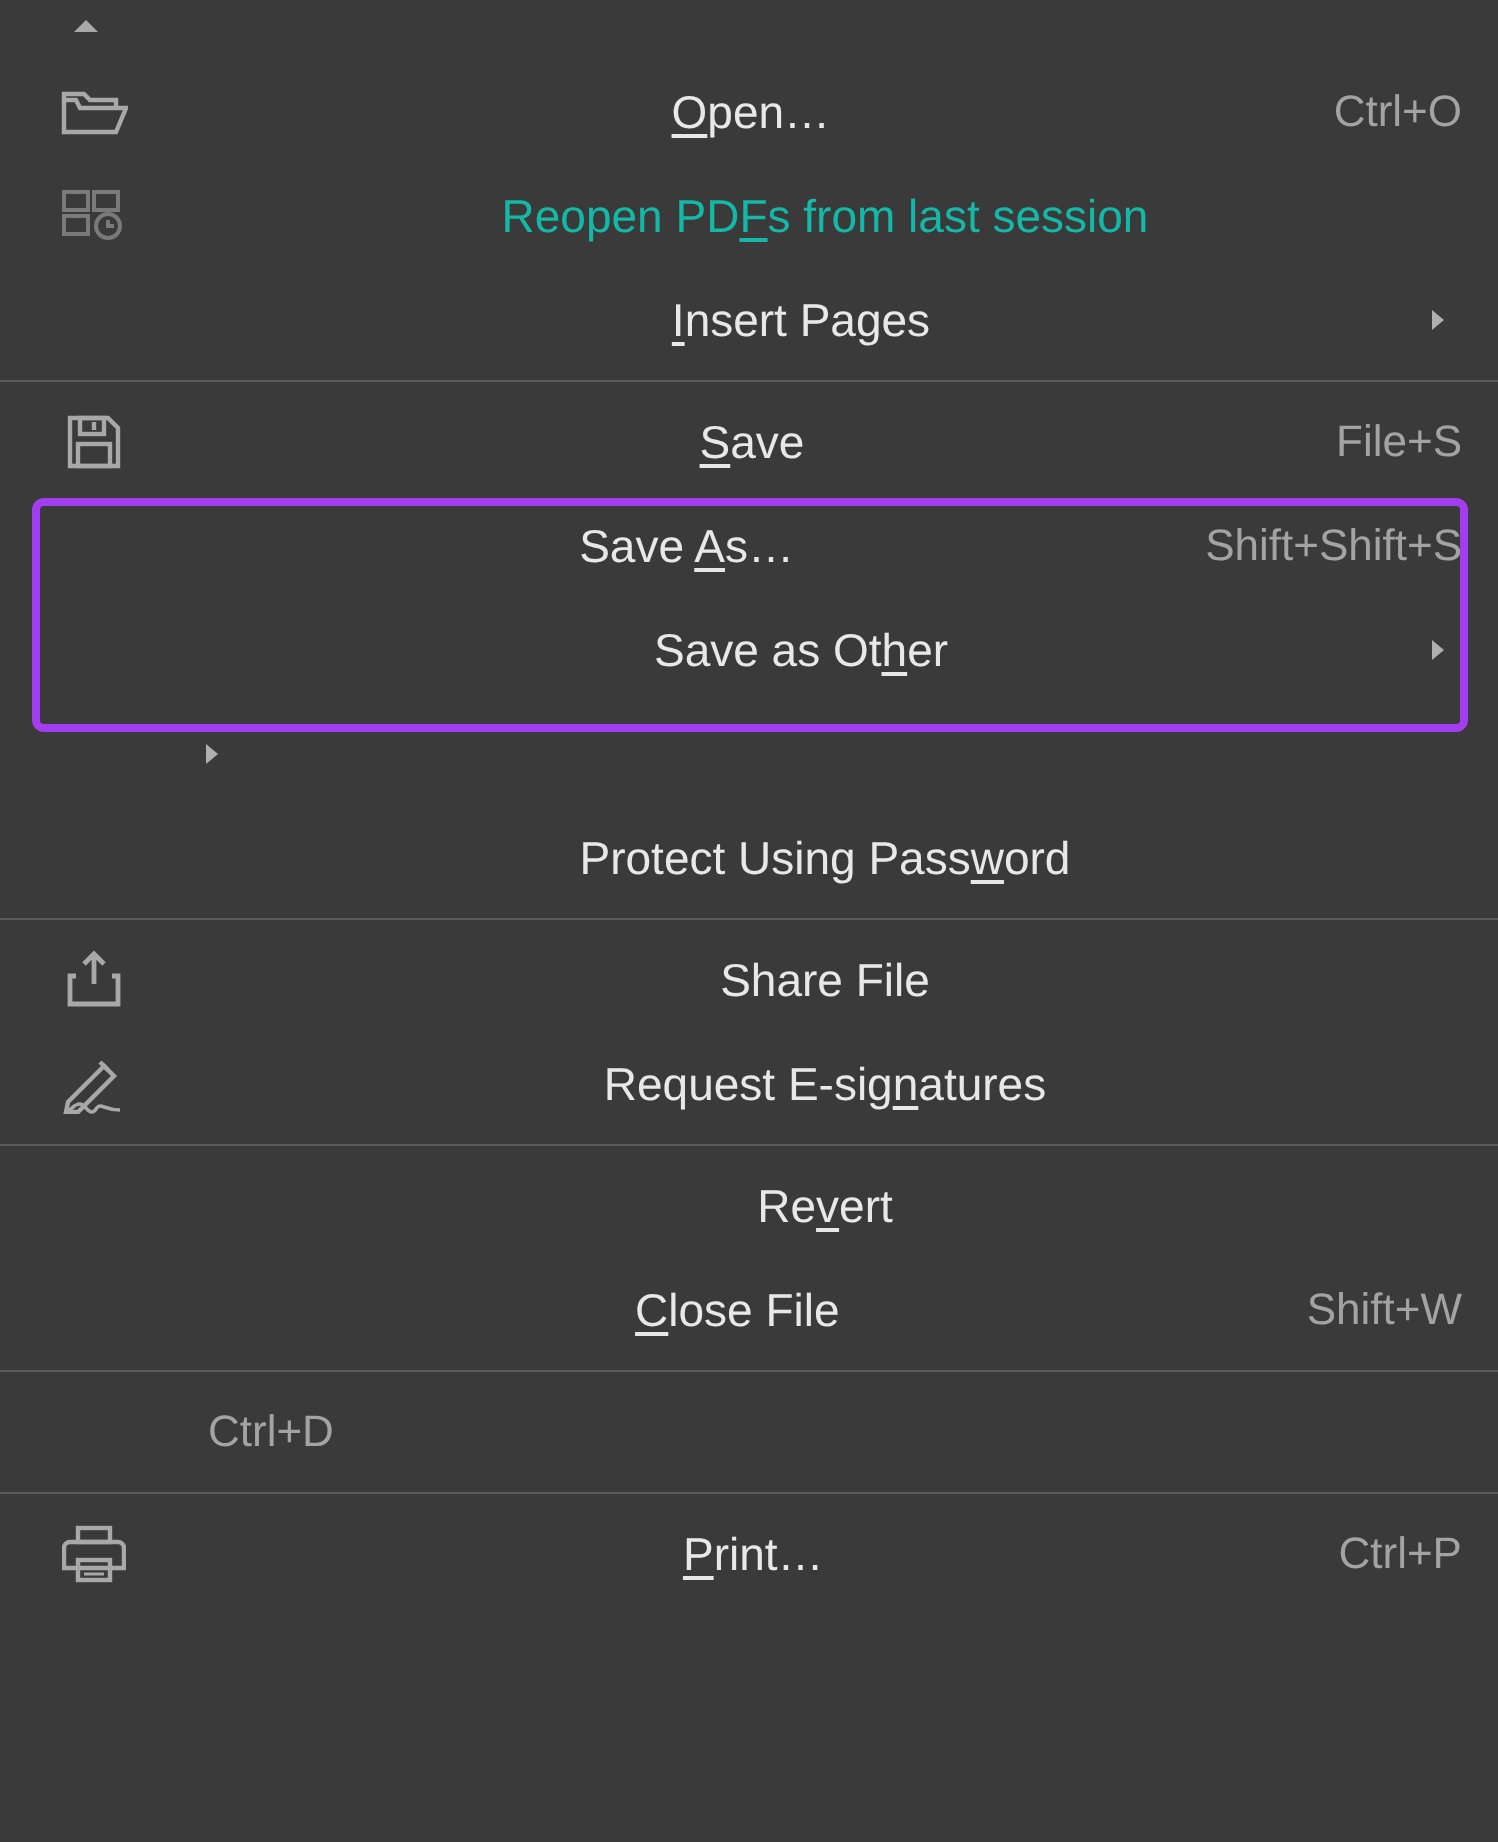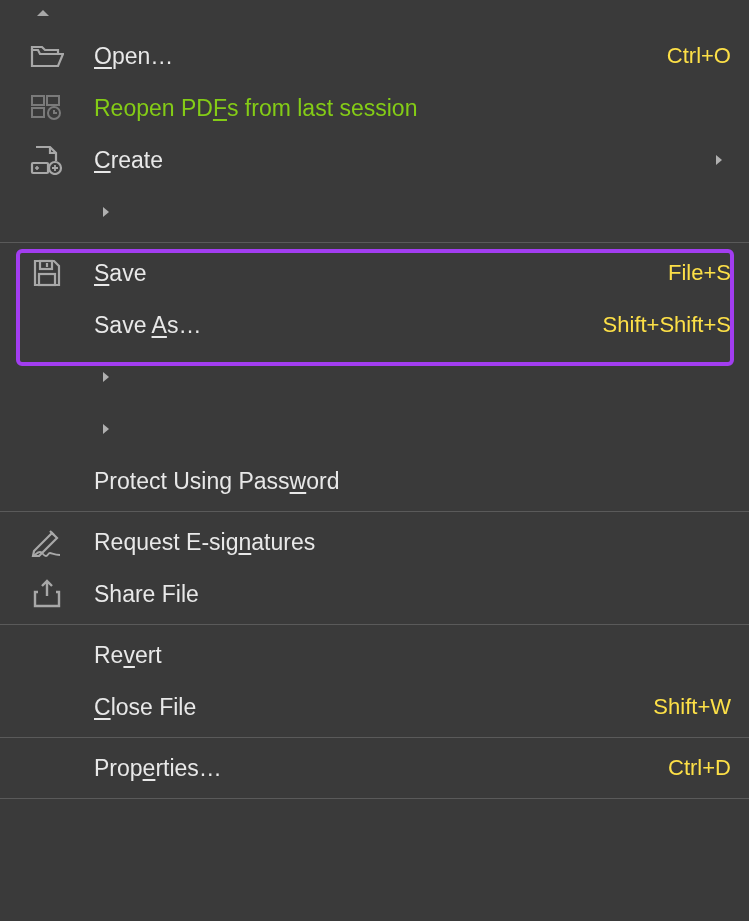--- a/index.html
+++ b/index.html
@@ -34,38 +34,39 @@
   .menu-item {
     display: flex;
     align-items: center;
     height: 52px;
     padding: 0 18px 0 0;
     font-size: 23px;
     cursor: pointer;
     position: relative;
   }
   .menu-item.disabled {
-    color: #84cc16;
+    color: #14b8a6;
     cursor: default;
   }
   .icon-cell {
     width: 94px;
     min-width: 94px;
     display: flex;
     align-items: center;
     justify-content: center;
   }
   .icon-cell svg { stroke: #a8a8a8; fill: none; }
   .menu-item.disabled .icon-cell svg { stroke: #7a7a7a; }
   .label {
     flex: 1 1 auto;
     white-space: nowrap;
+    text-align: center;
   }
   .shortcut {
-    color: #fde047;
+    color: #a3a3a3;
     font-size: 22px;
     margin-left: 10px;
   }
   .submenu-arrow {
     width: 24px;
     display: flex;
     align-items: center;
     justify-content: center;
     color: #b8b8b8;
   }
@@ -110,41 +111,24 @@
         <rect x="2" y="2" width="12" height="9"></rect>
         <rect x="17" y="2" width="12" height="9"></rect>
         <rect x="2" y="14" width="12" height="9"></rect>
         <circle cx="24" cy="19" r="6"></circle>
         <path d="M24 16 v3 h3"></path>
       </svg>
     </span>
     <span class="label">Reopen PD<span class="u">F</span>s from last session</span>
   </div>
 
-  <div class="menu-item">
-    <span class="icon-cell">
-      <svg width="34" height="30" viewBox="0 0 34 30" stroke-width="2.2">
-        <path d="M6 2 H20 L26 8 V16"></path>
-        <path d="M20 2 V8 H26"></path>
-        <rect x="2" y="18" width="16" height="10" rx="1"></rect>
-        <path d="M5 23 h4 M7 21 v4" stroke-width="1.5"></path>
-        <circle cx="25" cy="23" r="6"></circle>
-        <path d="M25 20 v6 M22 23 h6" stroke-width="1.8"></path>
-      </svg>
-    </span>
-    <span class="label"><span class="u">C</span>reate</span>
-    <span class="submenu-arrow">
-      <svg width="8" height="12" viewBox="0 0 8 12">
-          <path d="M1 1 L7 6 L1 11 Z"></path>
-        </svg>
-    </span>
-  </div>
-
-  <div class="menu-item">
-    <span class="icon-cell"></span>
+
+  <div class="menu-item">
+    <span class="icon-cell"></span>
+    <span class="label"><span class="u">I</span>nsert Pages</span>
     <span class="submenu-arrow">
       <svg width="8" height="12" viewBox="0 0 8 12">
           <path d="M1 1 L7 6 L1 11 Z"></path>
         </svg>
     </span>
   </div>
 
   <hr class="divider">
 
   <div class="menu-item">
@@ -161,20 +145,21 @@
   </div>
 
   <div class="menu-item">
     <span class="icon-cell"></span>
     <span class="label">Save <span class="u">A</span>s…</span>
     <span class="shortcut">Shift+Shift+S</span>
   </div>
 
   <div class="menu-item">
     <span class="icon-cell"></span>
+    <span class="label">Save as Ot<span class="u">h</span>er</span>
     <span class="submenu-arrow">
       <svg width="8" height="12" viewBox="0 0 8 12">
           <path d="M1 1 L7 6 L1 11 Z"></path>
         </svg>
     </span>
   </div>
 
   <div class="menu-item">
     <span class="icon-cell"></span>
     <span class="submenu-arrow">
@@ -186,58 +171,70 @@
 
   <div class="menu-item">
     <span class="icon-cell"></span>
     <span class="label">Protect Using Pass<span class="u">w</span>ord</span>
   </div>
 
   <hr class="divider">
 
   <div class="menu-item">
     <span class="icon-cell">
+      <svg width="30" height="30" viewBox="0 0 30 30" stroke-width="2.4">
+        <path d="M15 17 V2 M10 7 L15 2 L20 7"></path>
+        <path d="M6 13 H3 V27 H27 V13 H24"></path>
+      </svg>
+    </span>
+    <span class="label">Share File</span>
+  </div>
+
+  <div class="menu-item">
+    <span class="icon-cell">
       <svg width="34" height="30" viewBox="0 0 34 30" stroke-width="2.2">
         <path d="M4 24 L22 6 L27 11 L9 29 L3 29 Z"></path>
         <path d="M24 8 L20 4"></path>
         <path d="M2 29 c4 0 4 -4 8 -4 c3 0 3 4 6 4 c2 0 2 -3 4 -3 c2 0 4 2 10 2" stroke-width="1.8"></path>
       </svg>
     </span>
     <span class="label">Request E-sig<span class="u">n</span>atures</span>
   </div>
 
-  <div class="menu-item">
-    <span class="icon-cell">
-      <svg width="30" height="30" viewBox="0 0 30 30" stroke-width="2.4">
-        <path d="M15 17 V2 M10 7 L15 2 L20 7"></path>
-        <path d="M6 13 H3 V27 H27 V13 H24"></path>
-      </svg>
-    </span>
-    <span class="label">Share File</span>
-  </div>
-
   <hr class="divider">
 
   <div class="menu-item">
     <span class="icon-cell"></span>
     <span class="label">Re<span class="u">v</span>ert</span>
   </div>
 
   <div class="menu-item">
     <span class="icon-cell"></span>
     <span class="label"><span class="u">C</span>lose File</span>
     <span class="shortcut">Shift+W</span>
   </div>
 
   <hr class="divider">
 
   <div class="menu-item">
     <span class="icon-cell"></span>
-    <span class="label">Prop<span class="u">e</span>rties…</span>
     <span class="shortcut">Ctrl+D</span>
   </div>
 
   <hr class="divider">
 
+  <div class="menu-item">
+    <span class="icon-cell">
+      <svg width="32" height="30" viewBox="0 0 32 30" stroke-width="2.2">
+        <rect x="8" y="2" width="16" height="7"></rect>
+        <path d="M4 9 H28 a3 3 0 0 1 3 3 V22 H1 V12 a3 3 0 0 1 3 -3 Z"></path>
+        <rect x="8" y="18" width="16" height="10"></rect>
+        <line x1="11" y1="22" x2="21" y2="22" stroke-width="1.5"></line>
+        <line x1="11" y1="25" x2="21" y2="25" stroke-width="1.5"></line>
+      </svg>
+    </span>
+    <span class="label"><span class="u">P</span>rint…</span>
+    <span class="shortcut">Ctrl+P</span>
+  </div>
 
 </div>
 
 <div class="highlight-box"></div>
 
 </body></html>

